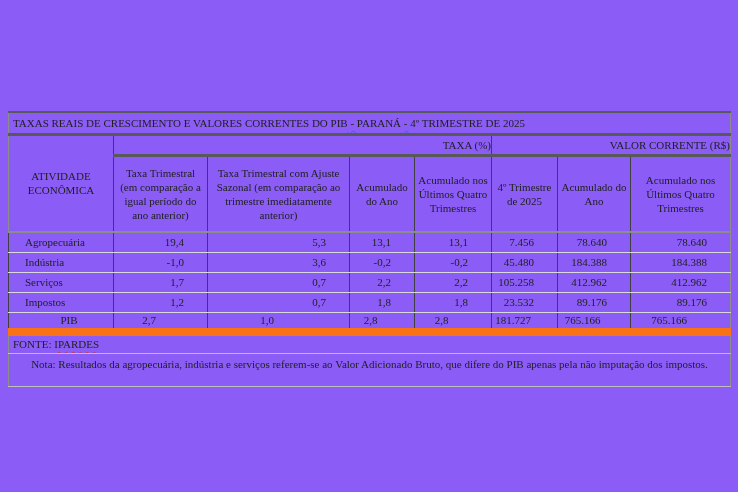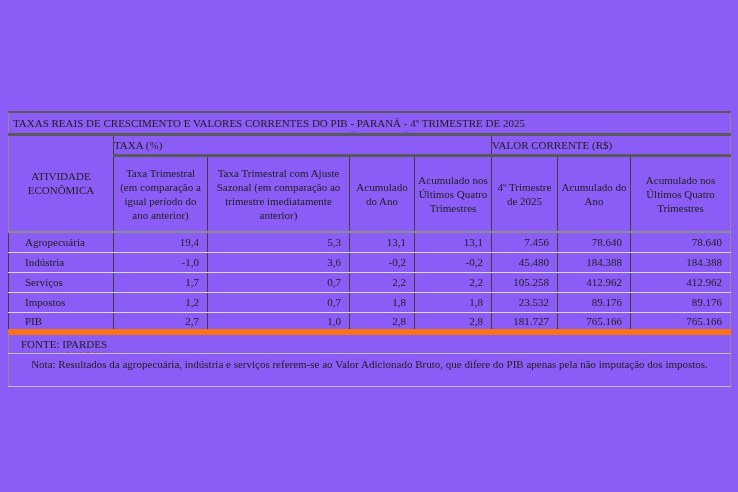--- a/index.html
+++ b/index.html
@@ -43,21 +43,21 @@
   .sq-red {
     text-decoration-line:underline;
     text-decoration-style:wavy;
     text-decoration-color:#c43b3b;
     text-decoration-thickness:1px;
     text-underline-offset:3px;
   }
 
   .r-group td.c-group {
     height:21px;
-    text-align:left;
+    text-align:right;
     border-left:1px solid #404040;
     border-bottom:3px solid #595959;
   }
   .c-ativ {
     text-align:center;
     line-height:14px;
     border-bottom:2px solid #8c8c8c;
     padding:2px 18px;
   }
   .r-colhdr td {
@@ -67,26 +67,26 @@
     padding:2px 3px;
     border-left:1px solid #404040;
     border-bottom:2px solid #8c8c8c;
   }
   .r-data td {
     height:20px;
     border-left:1px solid #404040;
     border-bottom:1px solid #d9d9d9;
   }
   .r-data td.c-name { text-align:left; padding-left:16px; }
-  .r-data td.c-num  { text-align:right; padding-right:8px; }
-  .r-data.last td   { border-bottom:6px solid #f97316; }
+  .r-data td.c-num  { text-align:right; padding-right:23px; }
+  .r-data.last td   { border-bottom:8px solid #f97316;text-align:center; }
 
   .r-fonte td {
     height:21px;
-    padding:2px 12px;
+    padding:2px 4px;
     text-align:left;
     border-bottom:1px solid #bfbfbf;
   }
   .r-nota td {
     height:33px;
     padding:2px 4px;
     text-align:center;
     vertical-align:top;
     line-height:17px;
   }

